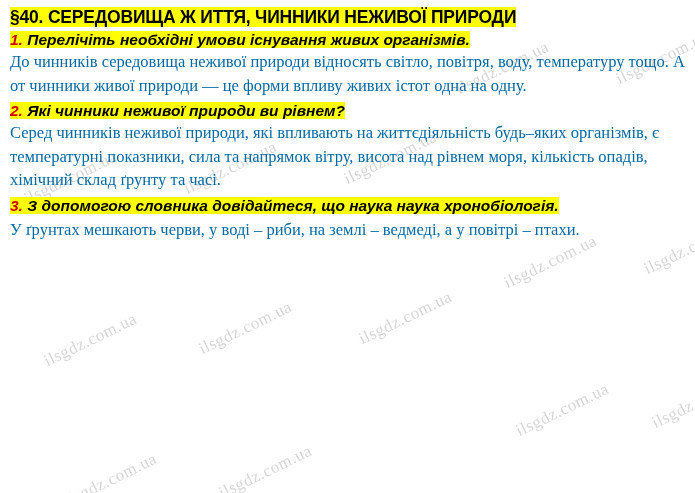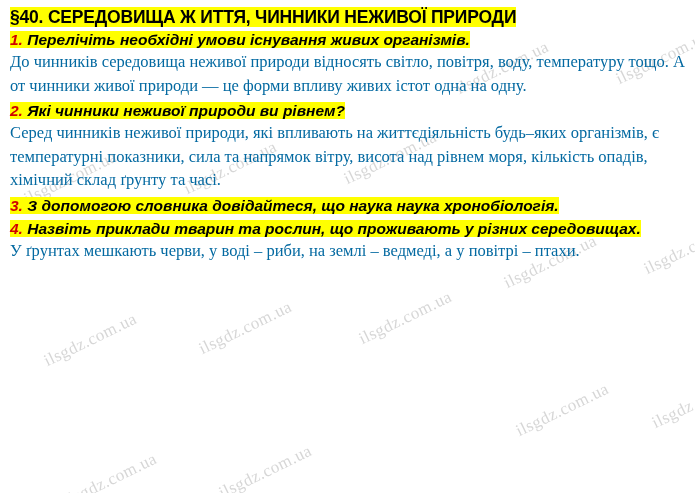--- a/index.html
+++ b/index.html
@@ -123,23 +123,20 @@
   <p class="answer">Серед чинників неживої природи, які впливають на життєдіяльність будь–яких організмів, є температурні показники, сила та напрямок вітру, висота над рівнем моря, кількість опадів, хімічний склад ґрунту та часі.</p>
 
   <div class="spacer-3"></div>
 
   <div class="q-row">
     <span class="q"><span class="num">3.</span><span class="qtext"> </span><span class="qtext">З допомогою словника довідайтеся, що наука наука хронобіологія.</span></span>
   </div>
 
   <div class="spacer-2"></div>
 
-  <div class="q-row">
-    <span class="q"><span class="num">4.</span><span class="qtext"> </span><span class="qtext">Назвіть приклади тварин та рослин, що проживають у різних середовищах.</span></span>
-  </div>
   <p class="answer">У ґрунтах мешкають черви, у воді – риби, на землі – ведмеді, а у повітрі – птахи.</p>
 
   <div class="watermark-layer">
       <span class="wm" style="left: 452px; top: 58px;">ilsgdz.com.ua</span>
       <span class="wm" style="left: 612px; top: 48px;">ilsgdz.com.ua</span>
       <span class="wm" style="left: 20px; top: 168px;">ilsgdz.com.ua</span>
       <span class="wm" style="left: 180px; top: 158px;">ilsgdz.com.ua</span>
       <span class="wm" style="left: 340px; top: 148px;">ilsgdz.com.ua</span>
       <span class="wm" style="left: 500px; top: 252px;">ilsgdz.com.ua</span>
       <span class="wm" style="left: 640px; top: 238px;">ilsgdz.com.ua</span>

